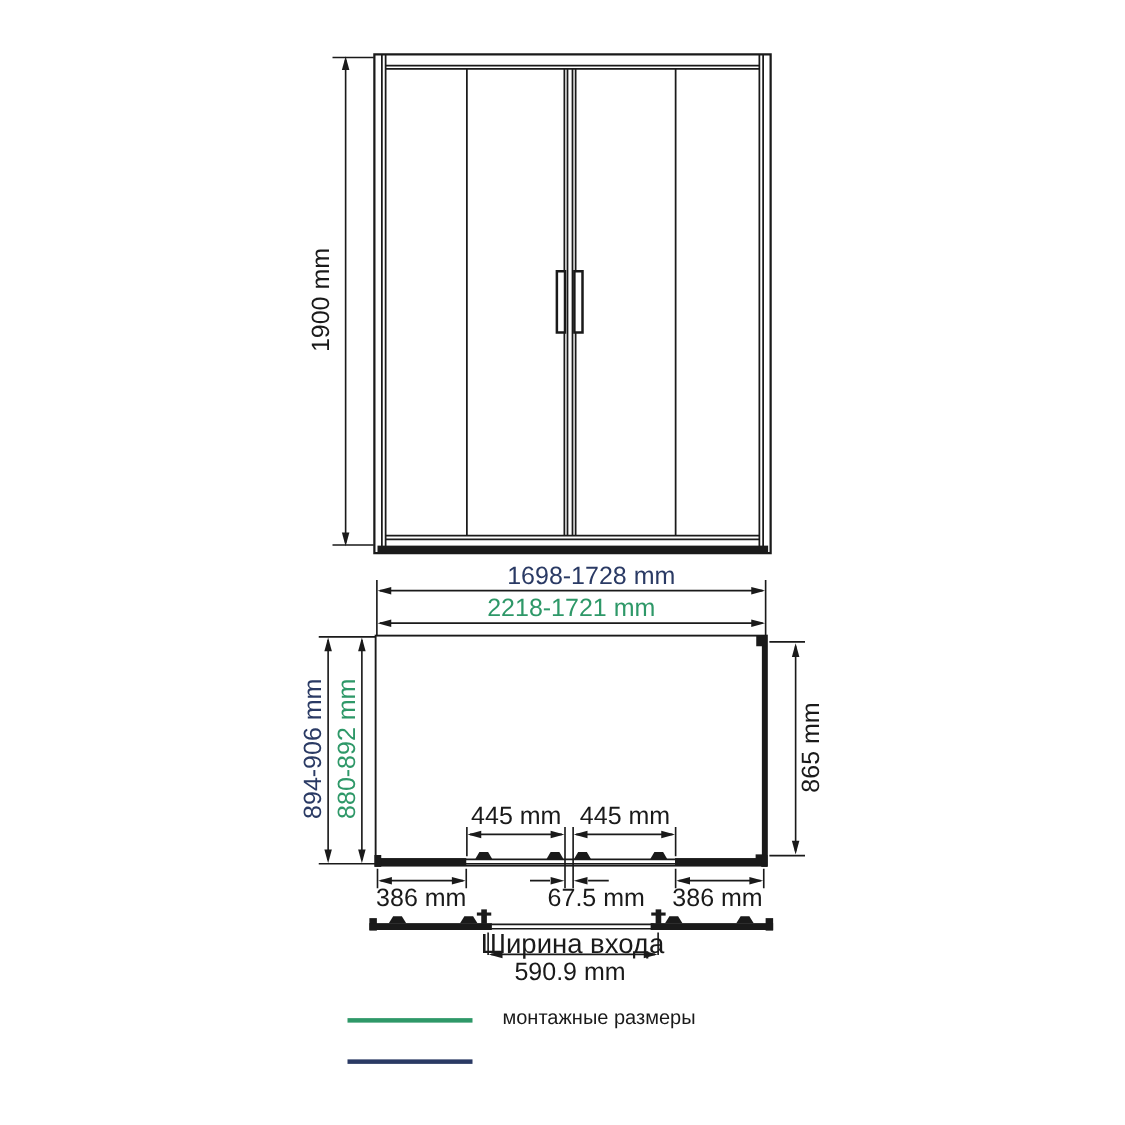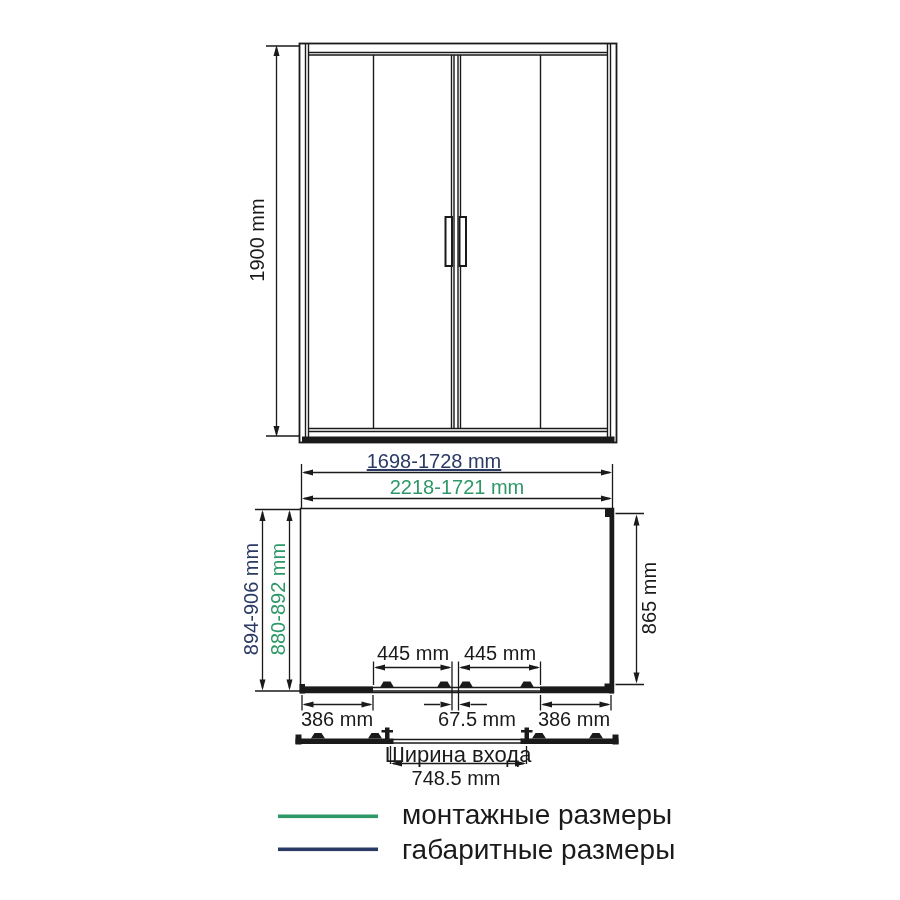--- a/index.html
+++ b/index.html
@@ -10,21 +10,21 @@
   #drawing-svg{position:absolute;left:0;top:0;}
   .lbl{
     position:absolute;white-space:nowrap;color:#1a1a1a;
     font-size:20px;line-height:1;transform:translate(-50%,-50%);
   }
   .lbl.rot{transform:translate(-50%,-50%) rotate(-90deg);}
   .lbl.navy{color:#2a3a64;}
   .lbl.green{color:#2e9868;}
   .lbl.small{font-size:22px;}
   .legend-label{
-    position:absolute;white-space:nowrap;color:#1a1a1a;font-size:28px;line-height:1;
+    position:absolute;white-space:nowrap;color:#1a1a1a;font-size:16px;line-height:1;
     transform:translateY(-50%);
   }
 </style>
 </head>
 <body>
 
 <div id="canvas">
 
   <svg id="drawing-svg" width="900" height="900" viewBox="0 0 900 900">
 
@@ -138,33 +138,32 @@
     </g>
 
     <g>
       <rect x="278" y="814.5" width="100" height="3.6" fill="#2e9868"></rect>
       <rect x="278" y="847.5" width="100" height="3.6" fill="#2a3a64"></rect>
     </g>
   </svg>
 
   <div class="lbl rot" style="left:257px;top:240px;">1900 mm</div>
 
-  <div class="lbl navy" style="left:434px;top:461px;text-decoration:underline;">1698-1728 mm</div>
+  <div class="lbl navy" style="left:473px;top:461px;">1698-1728 mm</div>
   <div class="lbl green" style="left:457px;top:487px;">2218-1721 mm</div>
 
   <div class="lbl rot navy" style="left:251px;top:599px;">894-906 mm</div>
   <div class="lbl rot green" style="left:278px;top:599px;">880-892 mm</div>
   <div class="lbl rot" style="left:649px;top:598px;">865 mm</div>
 
   <div class="lbl" style="left:413px;top:653px;">445 mm</div>
   <div class="lbl" style="left:500px;top:653px;">445 mm</div>
 
   <div class="lbl" style="left:337px;top:719px;">386 mm</div>
   <div class="lbl" style="left:477px;top:719px;">67.5 mm</div>
   <div class="lbl" style="left:574px;top:719px;">386 mm</div>
 
   <div class="lbl small" style="left:458px;top:755px;">Ширина входа</div>
-  <div class="lbl" style="left:456px;top:778px;">748.5 mm</div>
+  <div class="lbl" style="left:456px;top:778px;">590.9 mm</div>
 
   <div class="legend-label" style="left:402px;top:815px;">монтажные размеры</div>
-  <div class="legend-label" style="left:402px;top:850px;">габаритные размеры</div>
 
 </div>
 
 </body></html>

